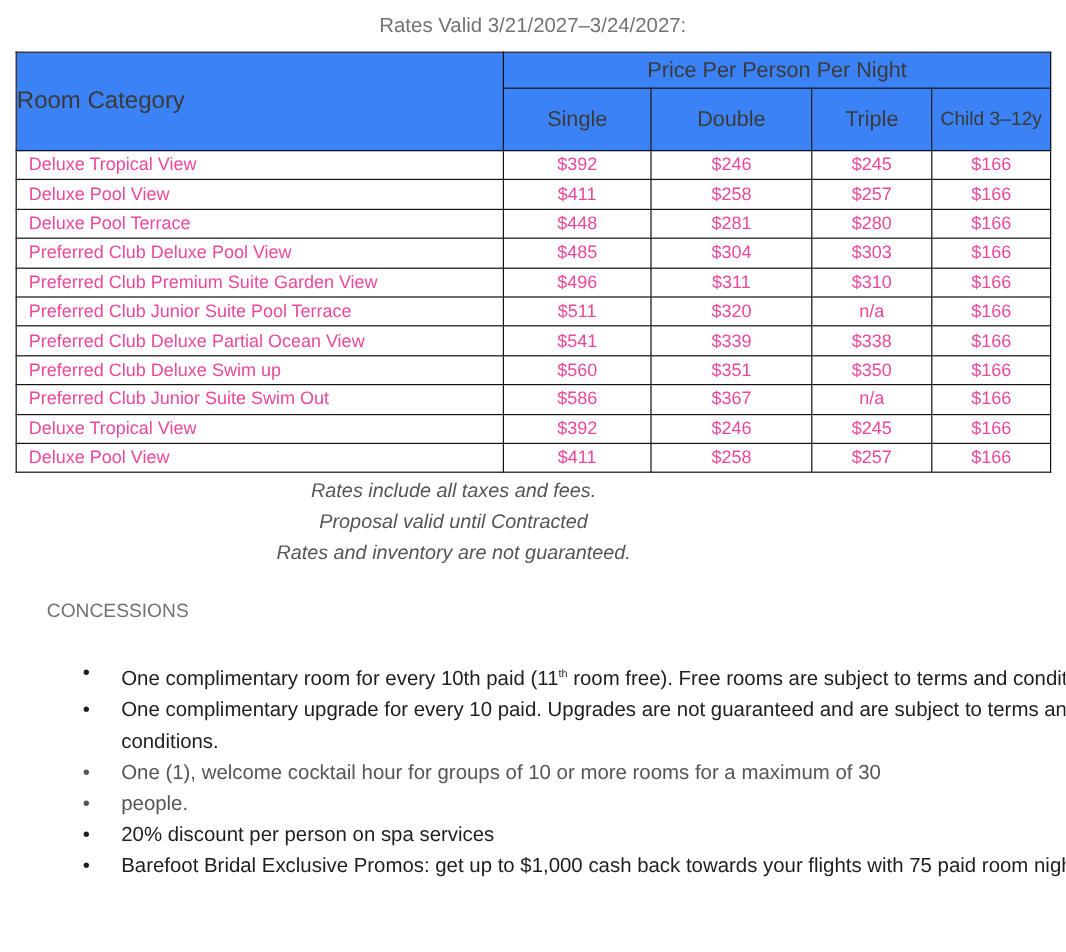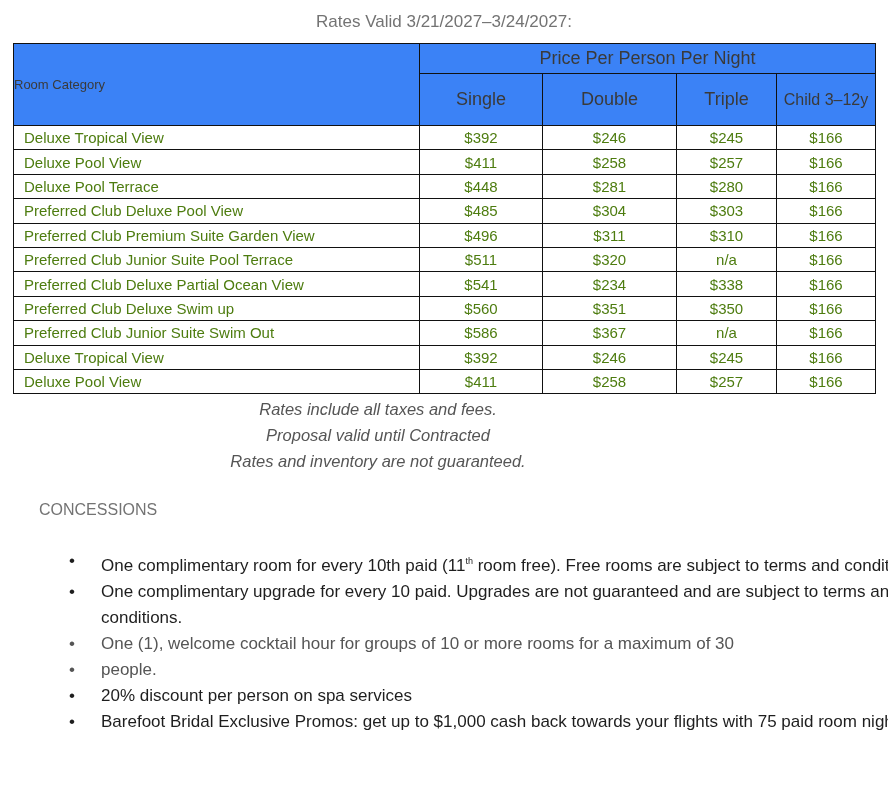--- a/index.html
+++ b/index.html
@@ -4,25 +4,25 @@
 <style>
   html, body { margin: 0; padding: 0; background: #ffffff; }
   body { width: 888px; height: 793px; position: relative; overflow: hidden;
          font-family: "Liberation Sans", "DejaVu Sans", sans-serif; color: #444; }
   .title { position: absolute; top: 12px; left: 0; width: 888px; text-align: center;
            font-size: 17px; color: #737373; }
   table.rates { position: absolute; left: 13px; top: 43px; width: 862px;
                 border-collapse: collapse; table-layout: fixed; }
   table.rates td, table.rates th { border: 1px solid #111; padding: 0; }
   table.rates th { background: #3b82f6; font-weight: normal; color: #3a3a3a; }
-  th.room-cat { text-align: left; padding-left: 10px; font-size: 13px; }
+  th.room-cat { text-align: left; padding-left: 10px; font-size: 20px; }
   th.ppn { height: 29px; font-size: 18px; }
   th.sub { height: 51px; font-size: 18px; }
   th.child { font-size: 16px; line-height: 26px; }
-  table.rates td { height: 23.4px; font-size: 15px; color: #4d7c0f; }
+  table.rates td { height: 23.4px; font-size: 15px; color: #ec4899; }
   td.cat { padding-left: 10px !important; text-align: left; }
   td.num { text-align: center; }
   .notes { position: absolute; top: 396px; left: 0; width: 756px; text-align: center;
            font-style: italic; font-size: 16.5px; color: #555; line-height: 26px; }
   .conc-head { position: absolute; top: 501px; left: 39px; font-size: 16px; color: #737373; }
   ul.conc { position: absolute; top: 548px; left: 0; width: 860px; margin: 0;
             padding: 0 0 0 101px; list-style: none; font-size: 17px; line-height: 26px; }
   ul.conc li { position: relative; }
   ul.conc li::before { content: "\2022"; position: absolute; left: -32px; font-size: 17px; }
   ul.conc li.dark { color: #1e1e1e; }
@@ -93,21 +93,21 @@
       <tr>
         <td class="cat">Preferred Club Junior Suite Pool Terrace</td>
         <td class="num">$511</td>
         <td class="num">$320</td>
         <td class="num">n/a</td>
         <td class="num">$166</td>
       </tr>
       <tr>
         <td class="cat">Preferred Club Deluxe Partial Ocean View</td>
         <td class="num">$541</td>
-        <td class="num">$234</td>
+        <td class="num">$339</td>
         <td class="num">$338</td>
         <td class="num">$166</td>
       </tr>
       <tr>
         <td class="cat">Preferred Club Deluxe Swim up</td>
         <td class="num">$560</td>
         <td class="num">$351</td>
         <td class="num">$350</td>
         <td class="num">$166</td>
       </tr>

